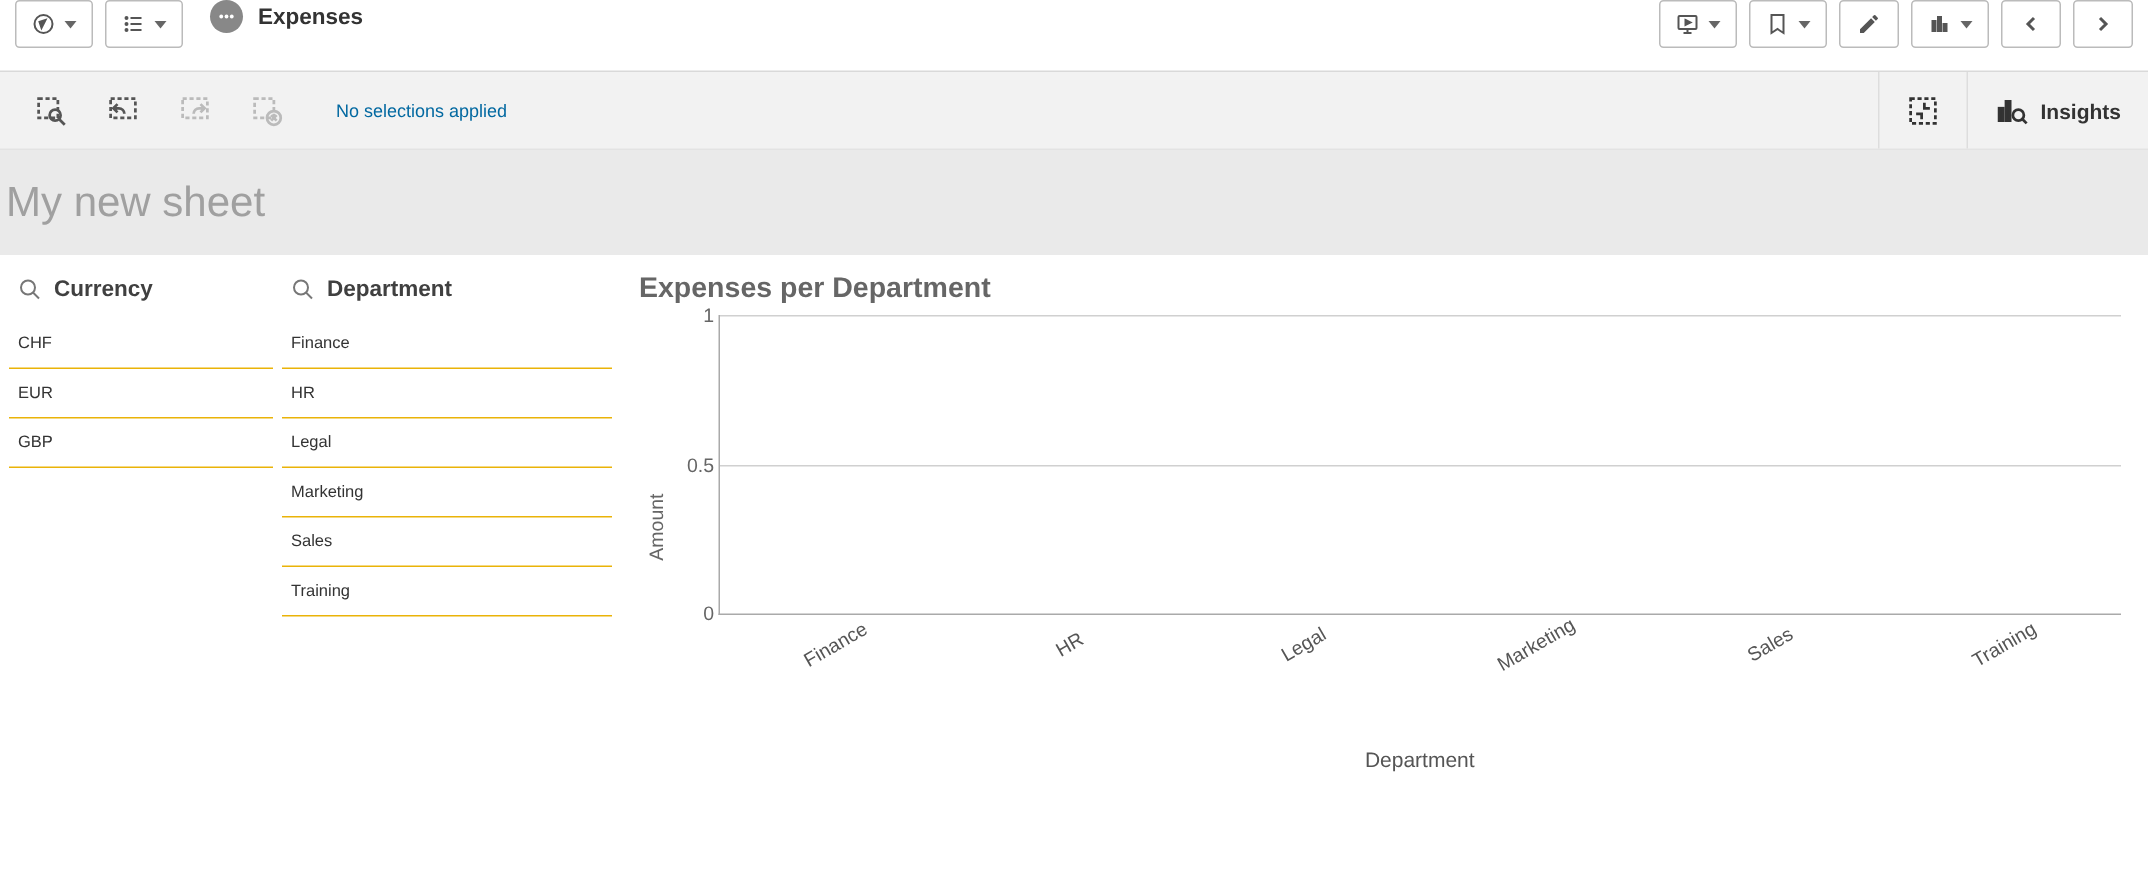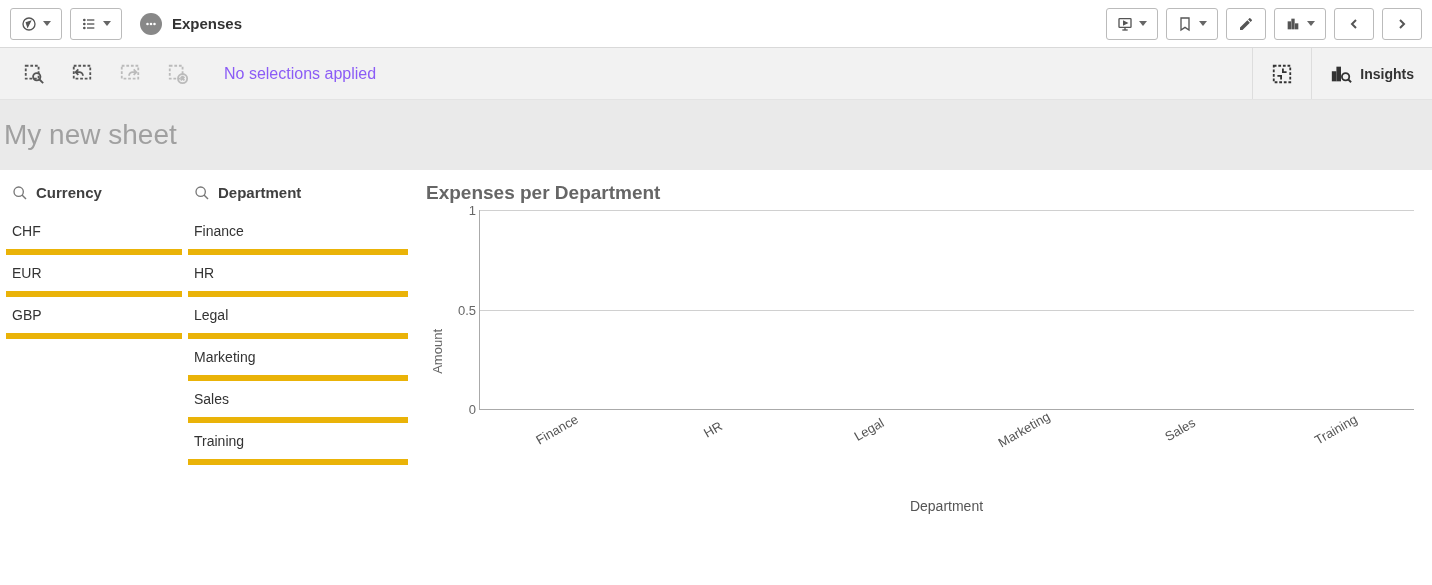--- a/index.html
+++ b/index.html
@@ -11,21 +11,21 @@
   width: 1432px;
   height: 585px;
   overflow: hidden;
 }
 
 .toolbar {
   height: 48px;
   background: #fff;
   border-bottom: 1px solid #d9d9d9;
   display: flex;
-  align-items: center;
+  align-items: flex-start;
   padding: 0 10px;
   gap: 8px;
 }
 .toolbar .spacer { flex: 1; }
 .tb-btn {
   height: 32px;
   min-width: 40px;
   background: #fff;
   border: 1px solid #bbb;
   border-radius: 3px;
@@ -78,22 +78,22 @@
 }
 .sel-tool {
   width: 28px; height: 28px;
   display: flex; align-items: center; justify-content: center;
   cursor: pointer;
   color: #555;
 }
 .sel-tool.disabled { color: #bbb; cursor: default; }
 .sel-msg {
   flex: 1;
-  font-size: 16px;
-  color: #8b5cf6;
+  font-size: 12px;
+  color: #0369a1;
   padding-left: 12px;
 }
 .sel-right {
   display: flex;
   height: 100%;
   align-items: center;
 }
 .sel-right .sel-tool-box {
   height: 100%;
   padding: 0 18px;
@@ -139,22 +139,22 @@
   font-size: 15px;
   color: #404040;
 }
 .filter-header svg { width: 16px; height: 16px; color: #777; }
 .filter-list {
   display: flex;
   flex-direction: column;
 }
 .filter-item {
   padding: 10px 6px;
-  border-bottom: 6px solid #eab308;
-  font-size: 14px;
+  border-bottom: 1px solid #eab308;
+  font-size: 11px;
   color: #333;
   cursor: pointer;
 }
 
 .chart-pane {
   flex: 1;
   padding: 6px 12px;
   display: flex;
   flex-direction: column;
   min-width: 640px;

